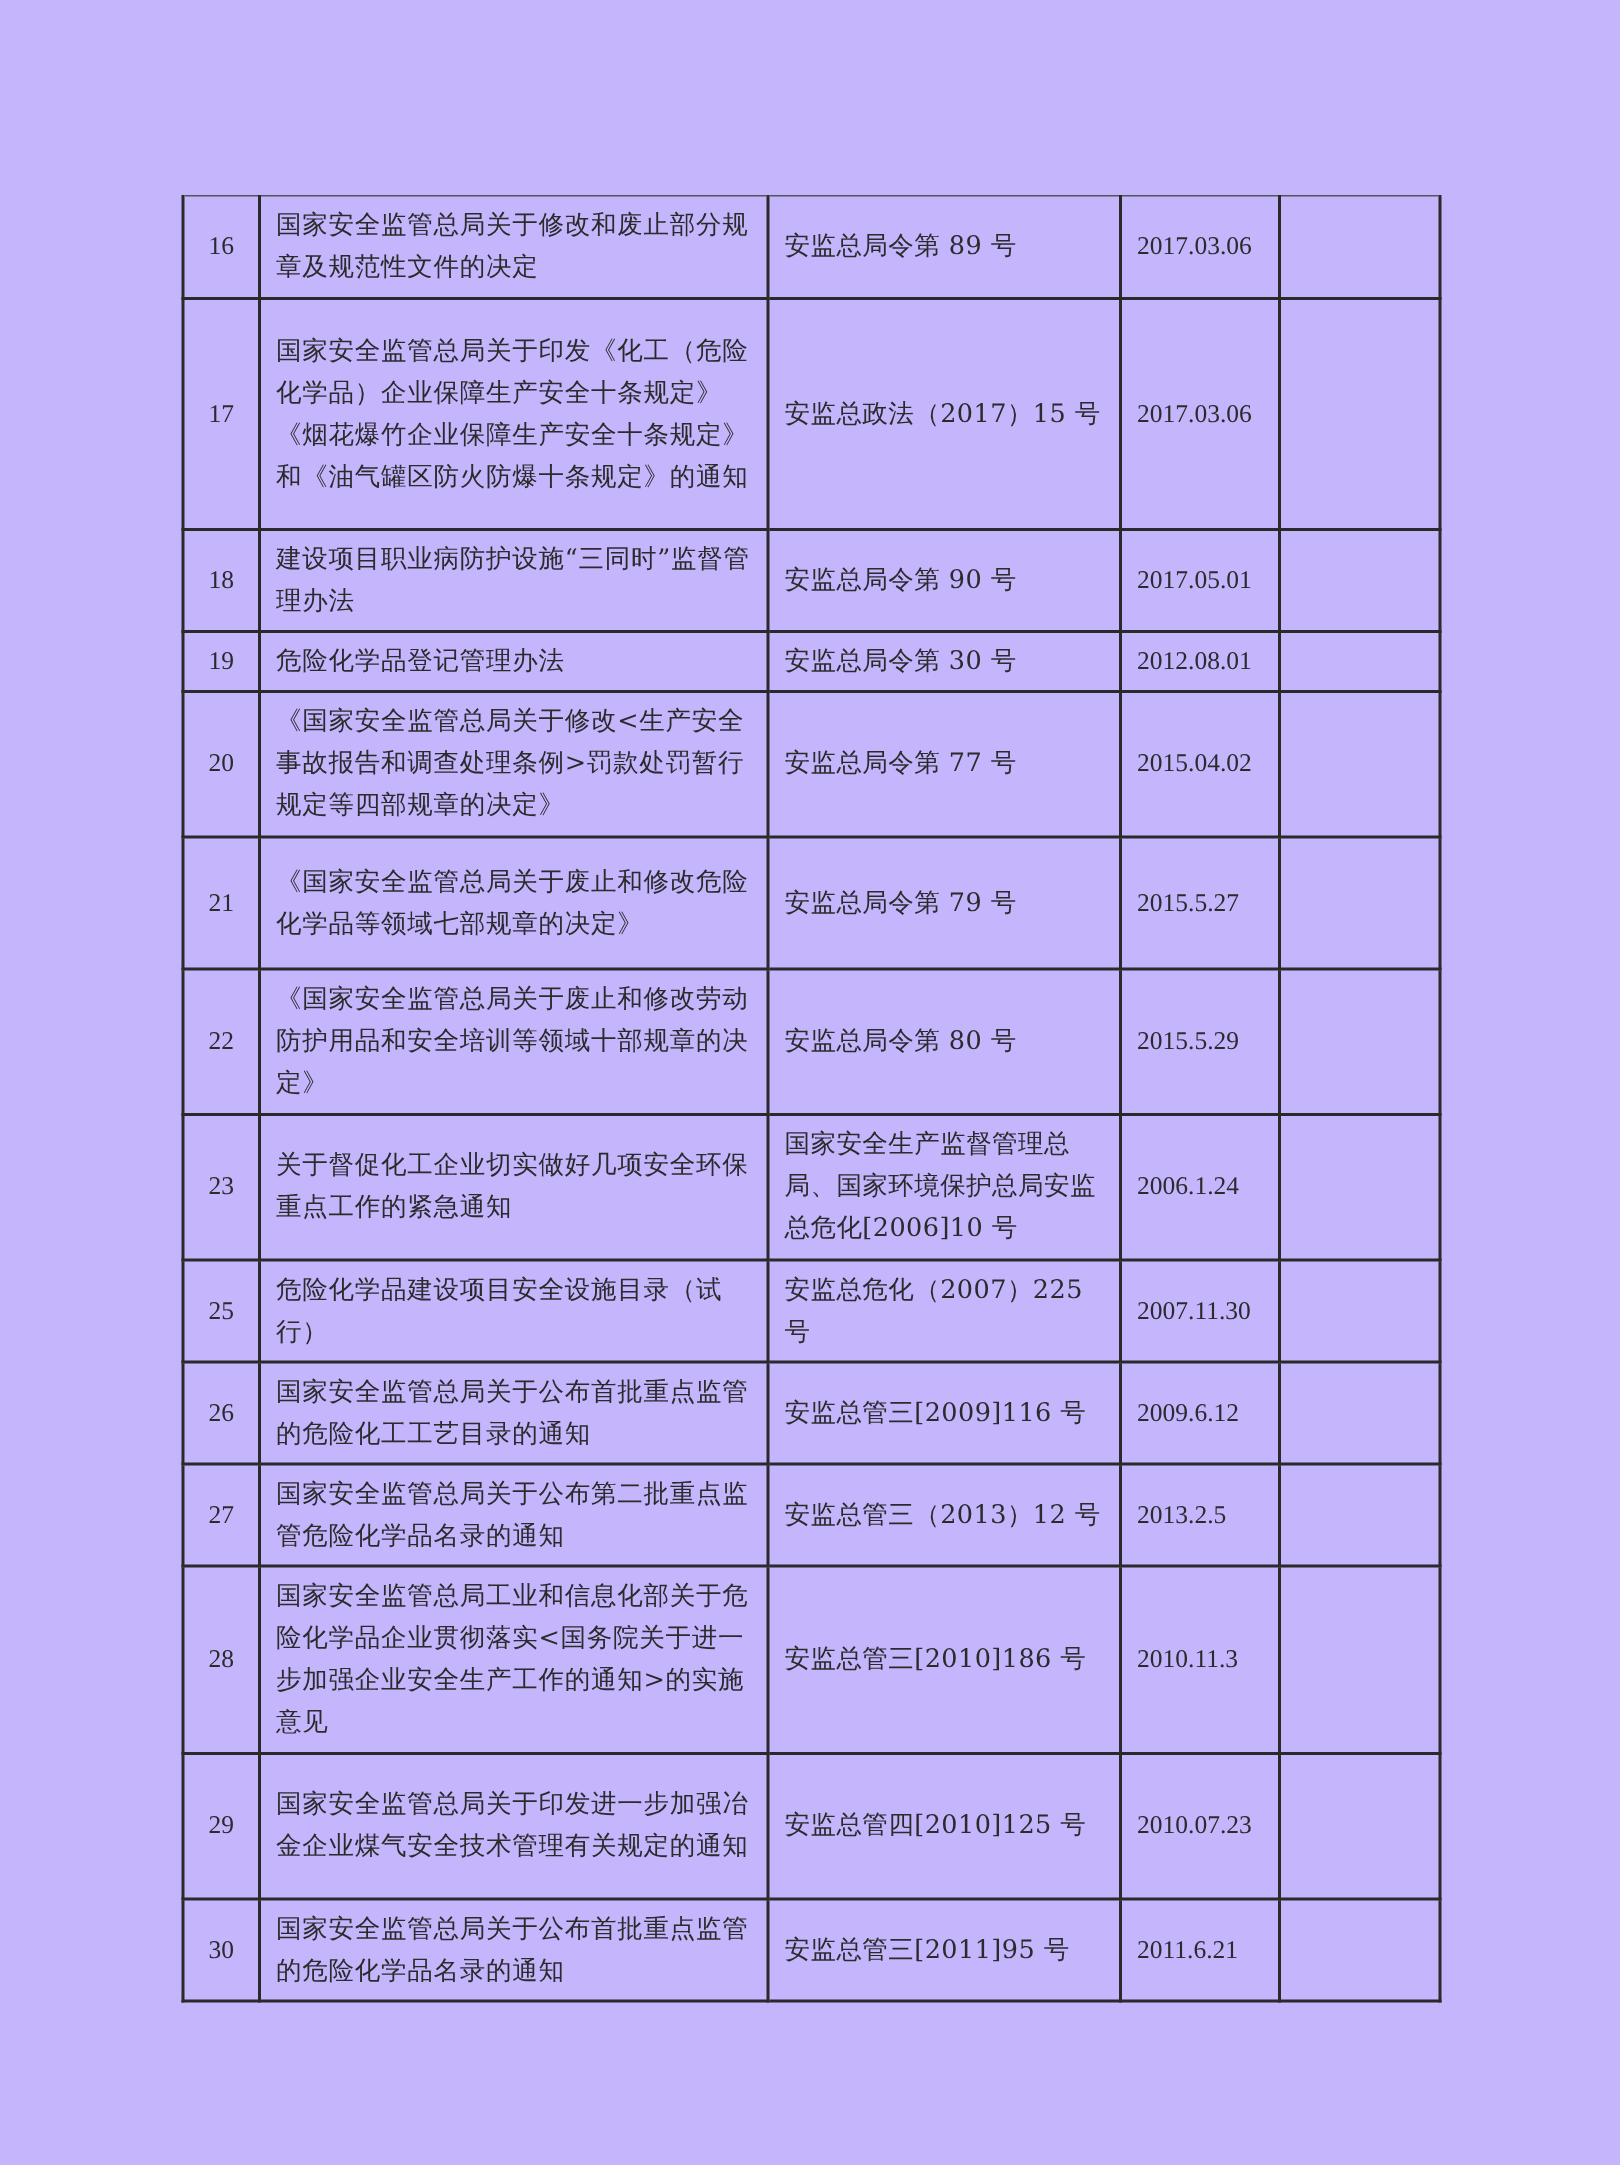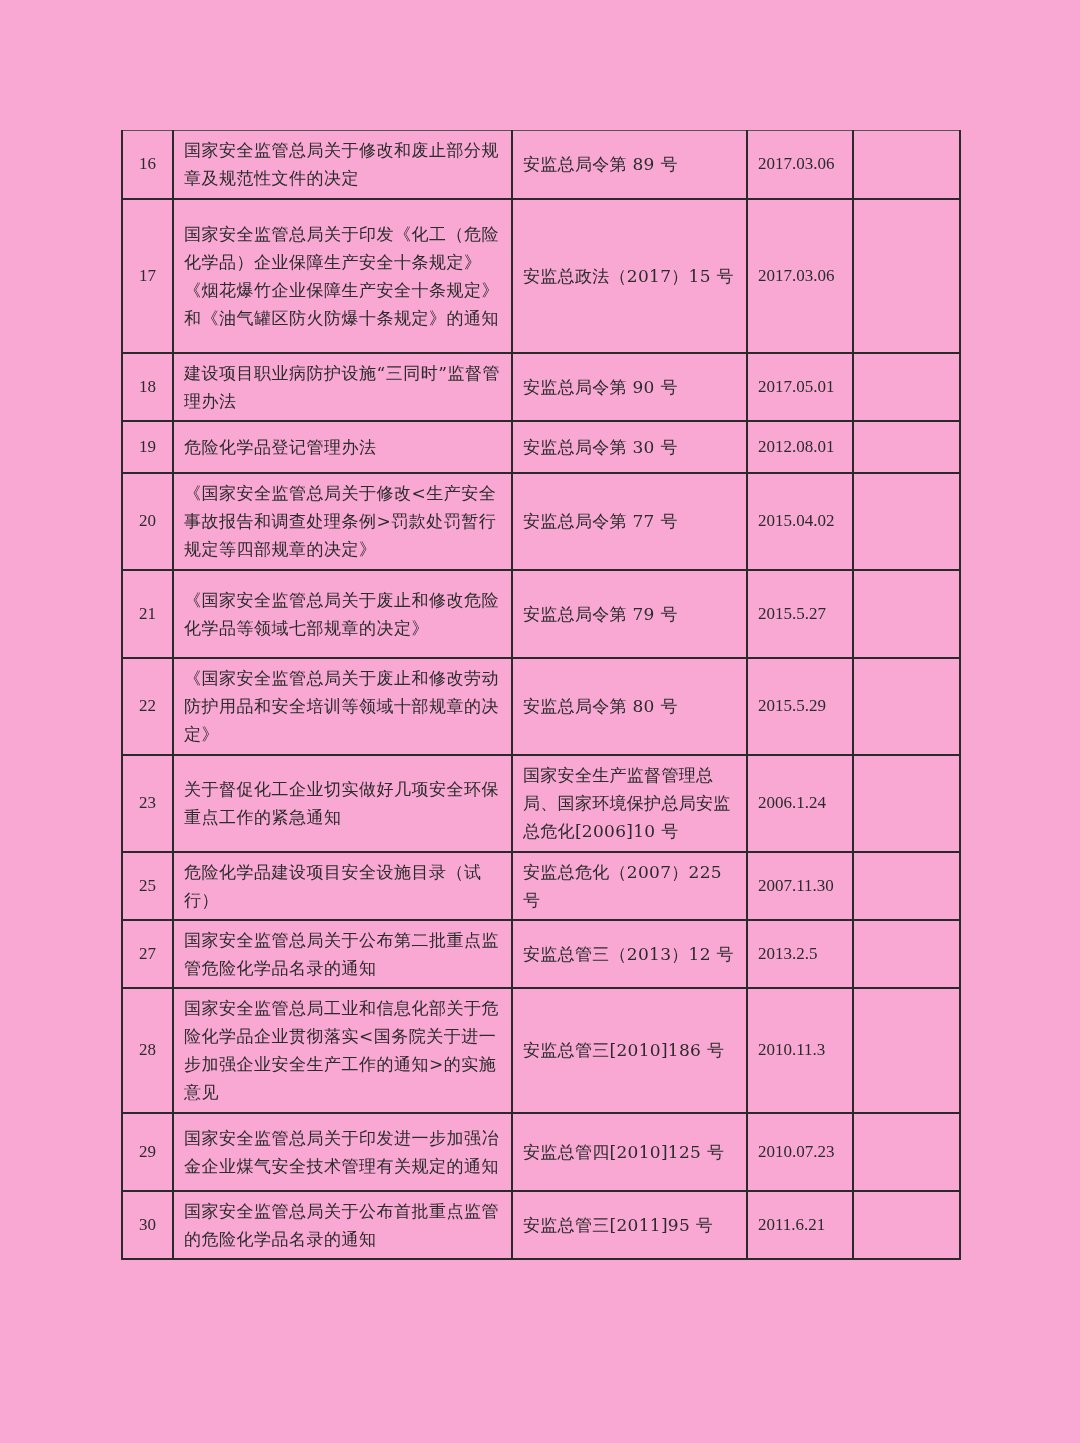--- a/index.html
+++ b/index.html
@@ -1,18 +1,18 @@
 <!DOCTYPE html>
 <html><head>
 <meta charset="utf-8">
 <style>
   html, body { margin:0; padding:0; background:#ffffff; }
   body { width:1080px; height:1443px; position:relative; overflow:hidden;
          font-family:"DejaVu Serif","Liberation Serif",serif; color:#222; }
-  .page { position:absolute; left:0; top:0; width:1080px; height:1443px; background:#f9a8d4; }
+  .page { position:absolute; left:0; top:0; width:1080px; height:1443px; background:#c4b5fd; }
   table.regs { position:absolute; left:121px; top:130px; width:838px;
                border-collapse:collapse; table-layout:fixed; }
   table.regs td { border:2px solid #2a2a2a; vertical-align:middle;
                   font-size:17px; line-height:28px; color:#2b2b2b; }
   table.regs tr:first-child td { border-top-width:1.5px; border-top-color:#555; }
   td.c-no { text-align:center; font-family:"Liberation Serif",serif; font-size:17px; }
   td.c-title { padding:3px 8px 3px 10px; letter-spacing:0.5px; }
   td.c-doc { padding:3px 8px 3px 10px; letter-spacing:0.3px; }
   td.c-date { padding:3px 6px 3px 10px; font-family:"Liberation Serif",serif; font-size:17px; }
   td.c-note { }
@@ -45,21 +45,21 @@
         <td class="c-date">2017.03.06</td>
         <td class="c-note"></td>
       </tr>
         <tr class="" style="height: 68px; padding-left: 28px;">
         <td class="c-no">18</td>
         <td class="c-title">建设项目职业病防护设施“三同时”监督管理办法</td>
         <td class="c-doc">安监总局令第 90 号</td>
         <td class="c-date">2017.05.01</td>
         <td class="c-note"></td>
       </tr>
-        <tr class="" style="height: 52px;">
+        <tr class="" style="height: 40px;">
         <td class="c-no">19</td>
         <td class="c-title">危险化学品登记管理办法</td>
         <td class="c-doc">安监总局令第 30 号</td>
         <td class="c-date">2012.08.01</td>
         <td class="c-note"></td>
       </tr>
         <tr class="" style="height: 97px;">
         <td class="c-no">20</td>
         <td class="c-title">《国家安全监管总局关于修改&lt;生产安全事故报告和调查处理条例&gt;罚款处罚暂行规定等四部规章的决定》</td>
         <td class="c-doc">安监总局令第 77 号</td>
@@ -88,34 +88,41 @@
         <td class="c-note"></td>
       </tr>
         <tr class="" style="height: 68px;">
         <td class="c-no">25</td>
         <td class="c-title">危险化学品建设项目安全设施目录（试行）</td>
         <td class="c-doc">安监总危化（2007）225 号</td>
         <td class="c-date">2007.11.30</td>
         <td class="c-note"></td>
       </tr>
         <tr class="" style="height: 68px;">
+        <td class="c-no">26</td>
+        <td class="c-title">国家安全监管总局关于公布首批重点监管的危险化工工艺目录的通知</td>
+        <td class="c-doc">安监总管三[2009]116 号</td>
+        <td class="c-date">2009.6.12</td>
+        <td class="c-note"></td>
+      </tr>
+        <tr class="" style="height: 68px;">
         <td class="c-no">27</td>
         <td class="c-title">国家安全监管总局关于公布第二批重点监管危险化学品名录的通知</td>
         <td class="c-doc">安监总管三（2013）12 号</td>
         <td class="c-date">2013.2.5</td>
         <td class="c-note"></td>
       </tr>
         <tr class="" style="height: 125px;">
         <td class="c-no">28</td>
         <td class="c-title">国家安全监管总局工业和信息化部关于危险化学品企业贯彻落实&lt;国务院关于进一步加强企业安全生产工作的通知&gt;的实施意见</td>
         <td class="c-doc">安监总管三[2010]186 号</td>
         <td class="c-date">2010.11.3</td>
         <td class="c-note"></td>
       </tr>
-        <tr class="" style="height: 78px;">
+        <tr class="" style="height: 97px;">
         <td class="c-no">29</td>
         <td class="c-title">国家安全监管总局关于印发进一步加强冶金企业煤气安全技术管理有关规定的通知</td>
         <td class="c-doc">安监总管四[2010]125 号</td>
         <td class="c-date">2010.07.23</td>
         <td class="c-note"></td>
       </tr>
         <tr class="" style="height: 68px;">
         <td class="c-no">30</td>
         <td class="c-title">国家安全监管总局关于公布首批重点监管的危险化学品名录的通知</td>
         <td class="c-doc">安监总管三[2011]95 号</td>

